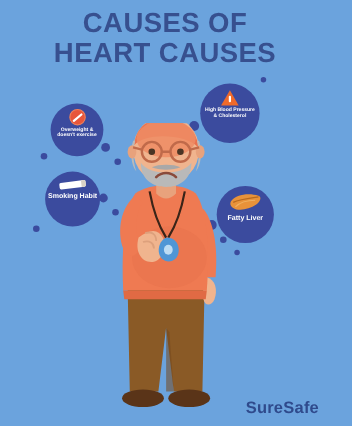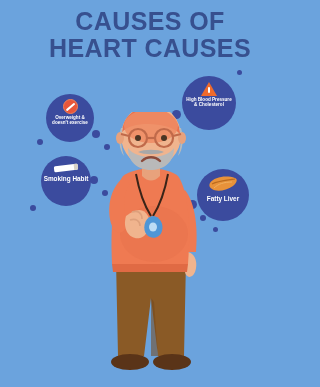--- a/index.html
+++ b/index.html
@@ -188,14 +188,15 @@
     <span class="ico" id="ico-liver">
       <svg width="30" height="17" viewBox="0 0 30 17" xmlns="http://www.w3.org/2000/svg">
         <path d="M2 7 C6 1 18 -1 27 2 C30 3 29 7 25 10 C18 15 8 16 4 13 C1 11 1 9 2 7 Z" fill="#e8923a"></path>
         <path d="M4 8 C10 5 20 4 27 3" stroke="#b96a1e" stroke-width="1.2" fill="none"></path>
         <path d="M6 12 C10 8 16 6 24 6" stroke="#f0b060" stroke-width="1" fill="none"></path>
       </svg>
     </span>
     <span class="cap">Fatty Liver</span>
   </div>
 
+  <div id="logo">SureSafe</div>
 
 </div>
 
 </body></html>

